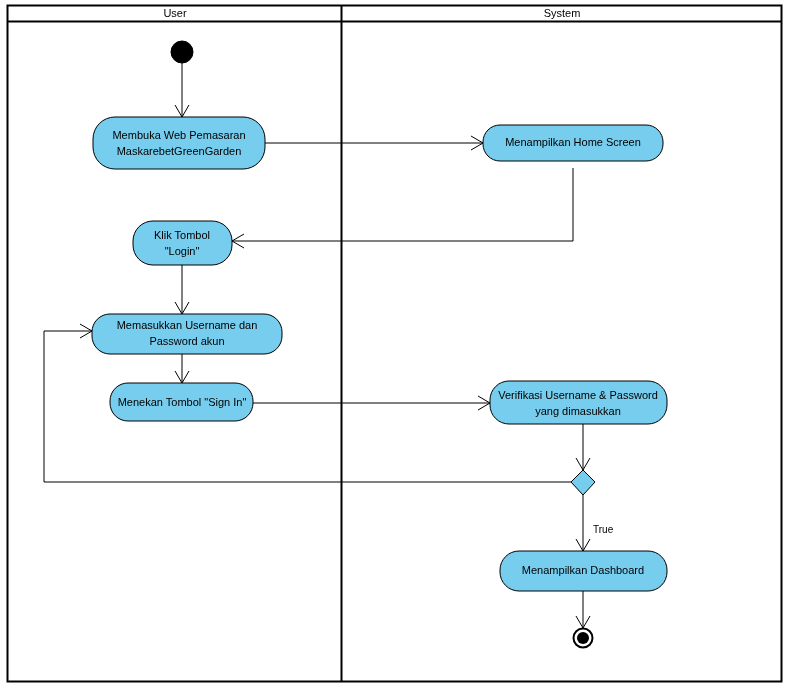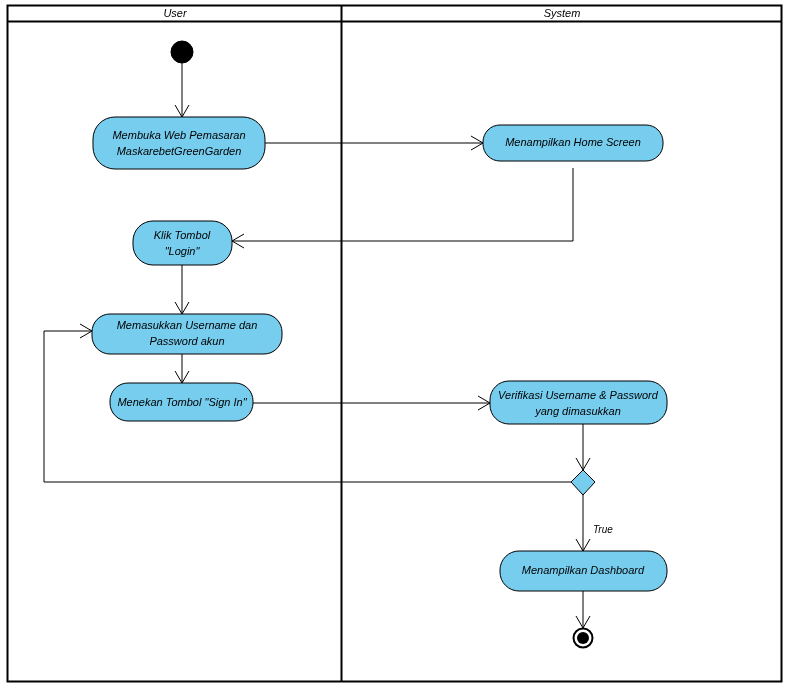--- a/index.html
+++ b/index.html
@@ -10,21 +10,20 @@
   body {
     width: 786px;
     height: 696px;
     font-family: "Liberation Sans", sans-serif;
     overflow: hidden;
   }
   #diagram-root {
     position: relative;
     width: 786px;
     height: 504px;
-    font-style: italic;
   }
   svg#activity-diagram {
     display: block;
     width: 786px;
     height: 696px;
   }
   .frame-line {
     stroke: #000000;
     fill: none;
   }

